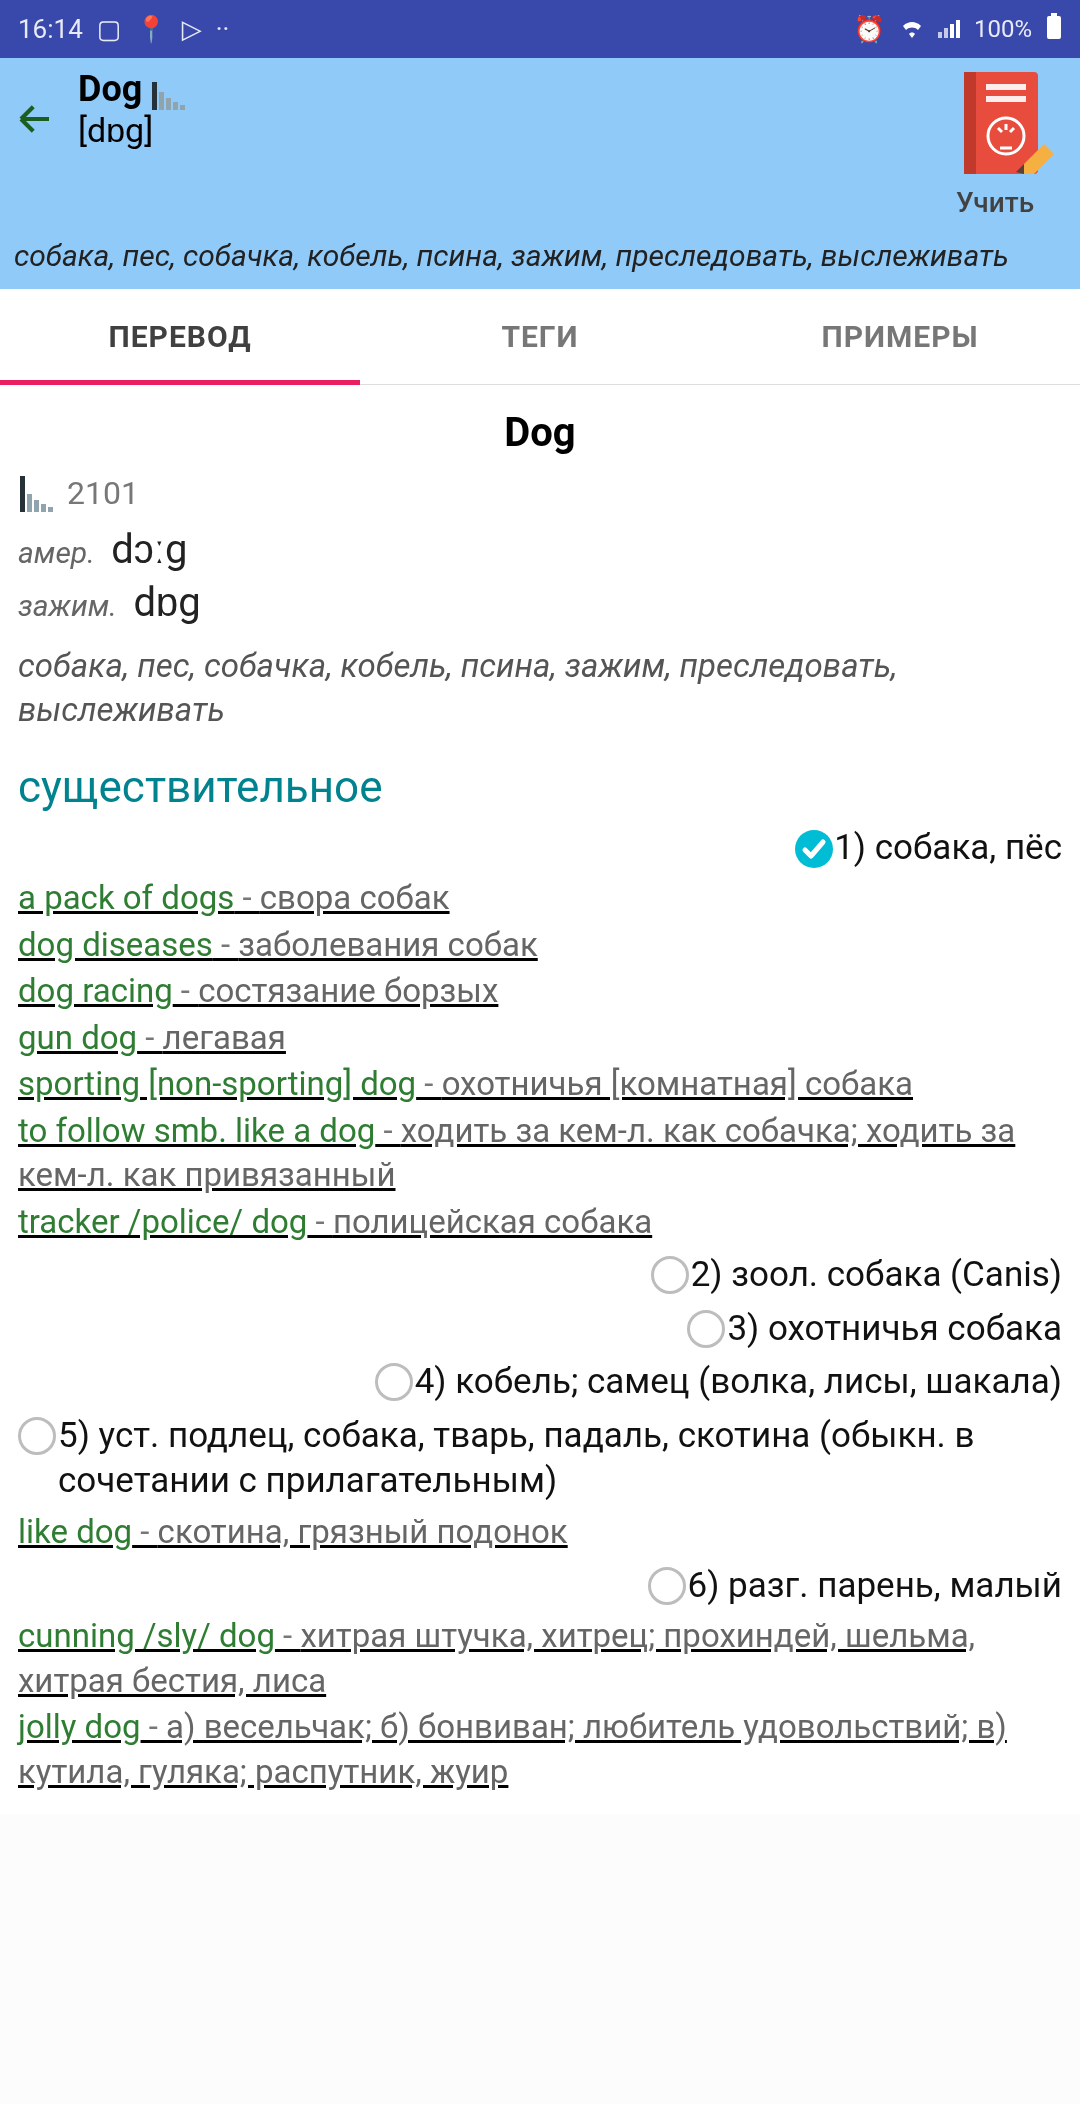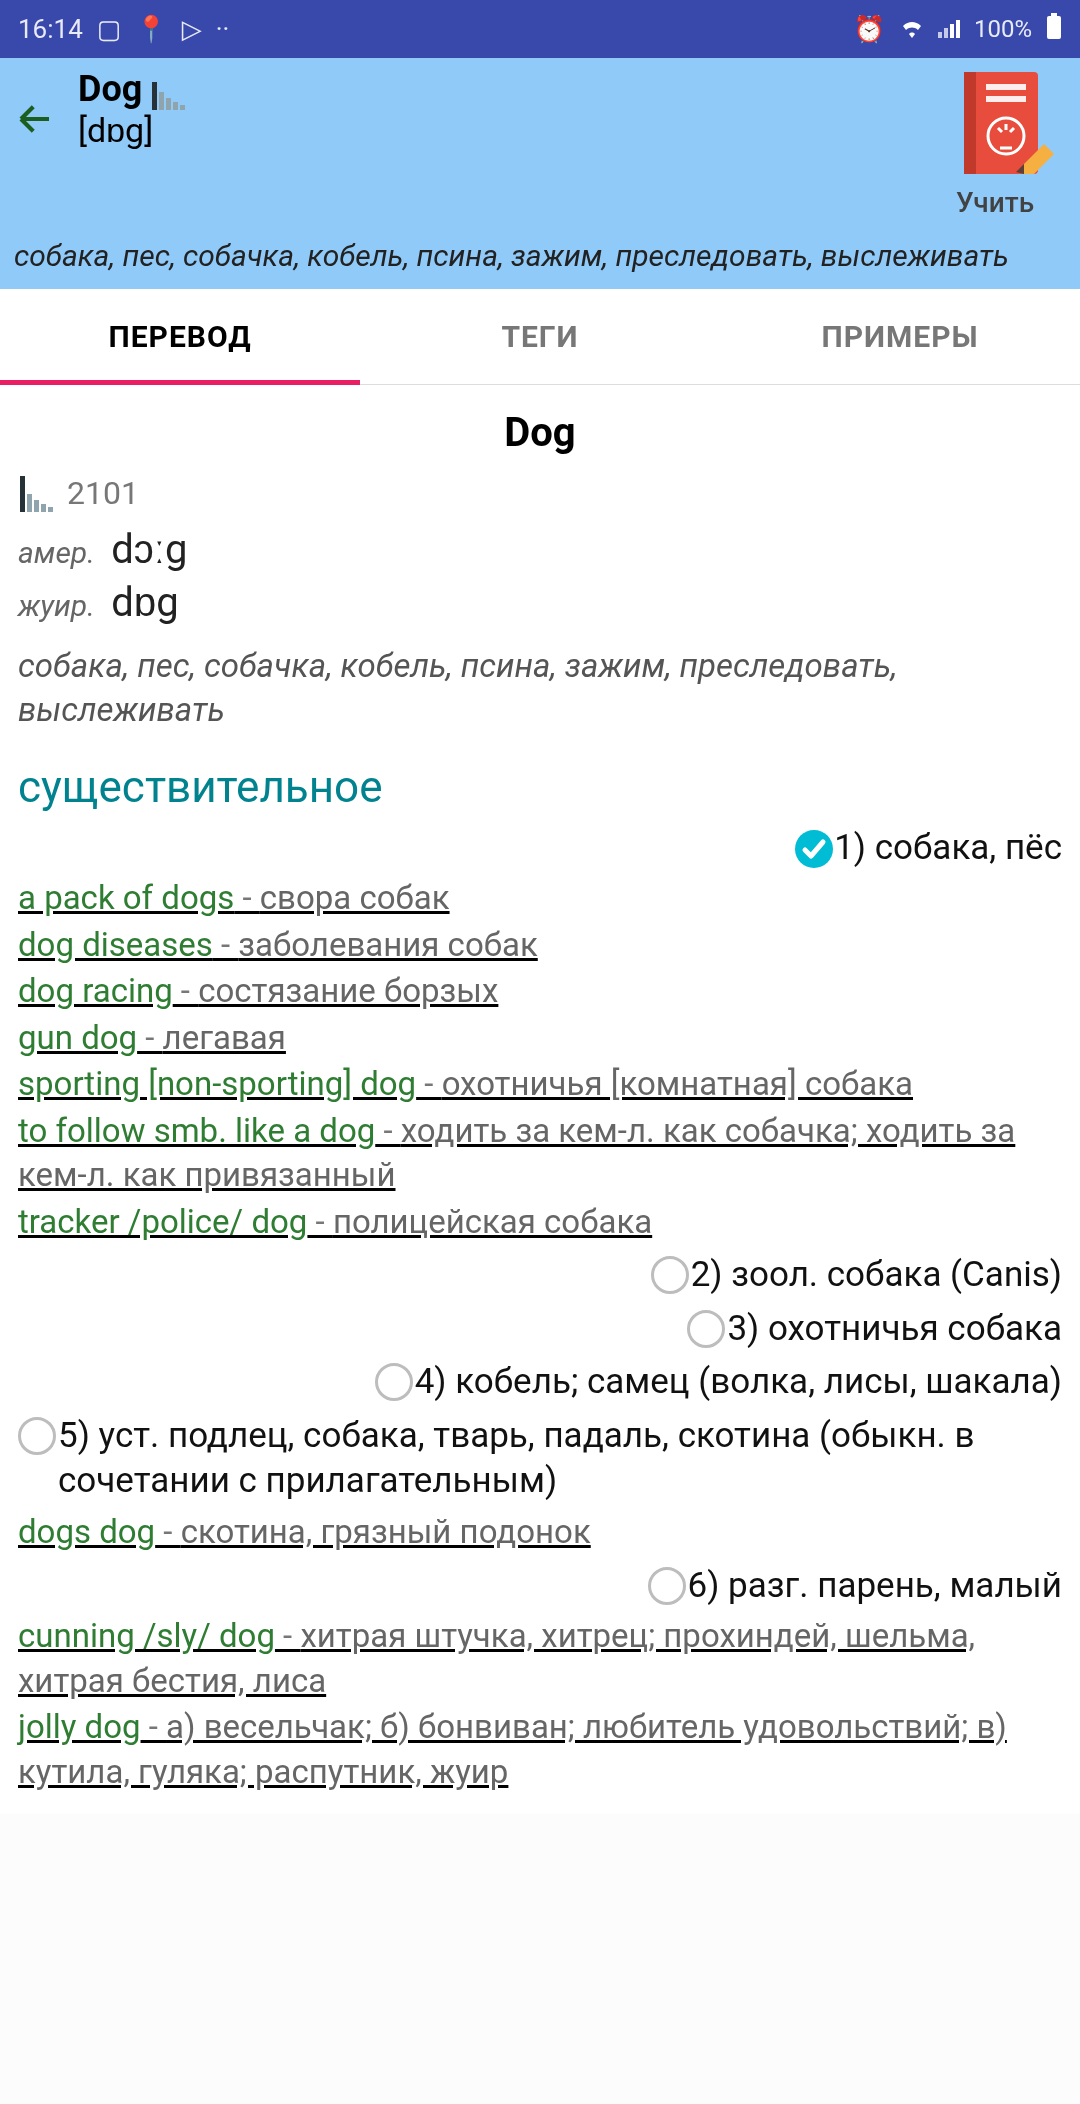--- a/index.html
+++ b/index.html
@@ -36,21 +36,21 @@
   .freq-mini i:nth-child(3){height:12px;} .freq-mini i:nth-child(4){height:8px;}
   .freq-mini i:nth-child(5){height:5px;}
   .learn { width: 110px; }
   .learn-icon { width: 100px; height: 110px; display:inline-block; }
   .learn-label { font-size: 28px; color: #424242; font-weight: 500; margin-top: 4px; }
   .brief { font-size: 30px; font-style: italic; color: #222; margin-top: 18px; line-height: 1.25; }
 
   
   .tabs { display: flex; background: #fff; border-bottom: 1px solid #ddd; position: relative; }
   .tab { flex: 1; text-align: center; padding: 30px 0; font-size: 30px; font-weight: 700; letter-spacing: 1px; color: #777; }
-  .tab.active { color: #000000; }
+  .tab.active { color: #404040; }
   .tab-underline { position: absolute; bottom: -1px; left: 0; width: 33.3%; height: 5px; background: #e91e63; }
 
   
   .content { padding: 0 18px 12px 18px; }
   .pagetitle { font-size: 40px; font-weight: 700; text-align: center; margin: 24px 0 18px; }
   .freqrow { display:flex; align-items:flex-end; gap:14px; color:#777; font-size:32px; margin:8px 0 14px; }
   .freqrow .freq-mini i:nth-child(1){height:36px;}
   .pron { font-size: 34px; color:#222; margin: 6px 0; }
   .pron .tag { font-style: italic; color:#666; font-size:30px; margin-right:8px; }
   .pron .ipa2 { font-size: 40px; }
@@ -162,21 +162,21 @@
           <i></i>
         </span>
     <span>2101</span>
   </div>
 
   <div class="pron">
     <span class="tag">амер.</span>
     <span class="ipa2">dɔːg</span>
   </div>
   <div class="pron">
-    <span class="tag">жуир.</span>
+    <span class="tag">зажим.</span>
     <span class="ipa2">dɒg</span>
   </div>
 
   <div class="brief2">собака, пес, собачка, кобель, псина, зажим, преследовать, выслеживать</div>
 
   <div class="pos">существительное</div>
 
   <div id="senses">
         <div>
           <div class="sense">
@@ -213,21 +213,21 @@
             <span class="radio"><span class="radio-circle"></span></span>
             <div class="sense-txt"><span>4)</span><span> кобель; самец (волка, лисы, шакала)</span></div>
           </div>
         </div>
         <div>
           <div class="sense">
             <span class="radio"><span class="radio-circle"></span></span>
             <div class="sense-txt"><span>5)</span><span> уст. подлец, собака, тварь, падаль, скотина (обыкн. в сочетании с прилагательным)</span></div>
           </div>
           <div class="phrases">
-            <div class="phrase"><span class="en">dogs dog</span><span class="sep"> - </span><span class="ru">скотина, грязный подонок</span></div>
+            <div class="phrase"><span class="en">like dog</span><span class="sep"> - </span><span class="ru">скотина, грязный подонок</span></div>
           </div>
         </div>
         <div>
           <div class="sense">
             <span class="radio"><span class="radio-circle"></span></span>
             <div class="sense-txt"><span>6)</span><span> разг. парень, малый</span></div>
           </div>
           <div class="phrases">
             <div class="phrase"><span class="en">cunning /sly/ dog</span><span class="sep"> - </span><span class="ru">хитрая штучка, хитрец; прохиндей, шельма, хитрая бестия, лиса</span></div>
             <div class="phrase"><span class="en">jolly dog</span><span class="sep"> - </span><span class="ru">а) весельчак; б) бонвиван; любитель удовольствий; в) кутила, гуляка; распутник, жуир</span></div>

